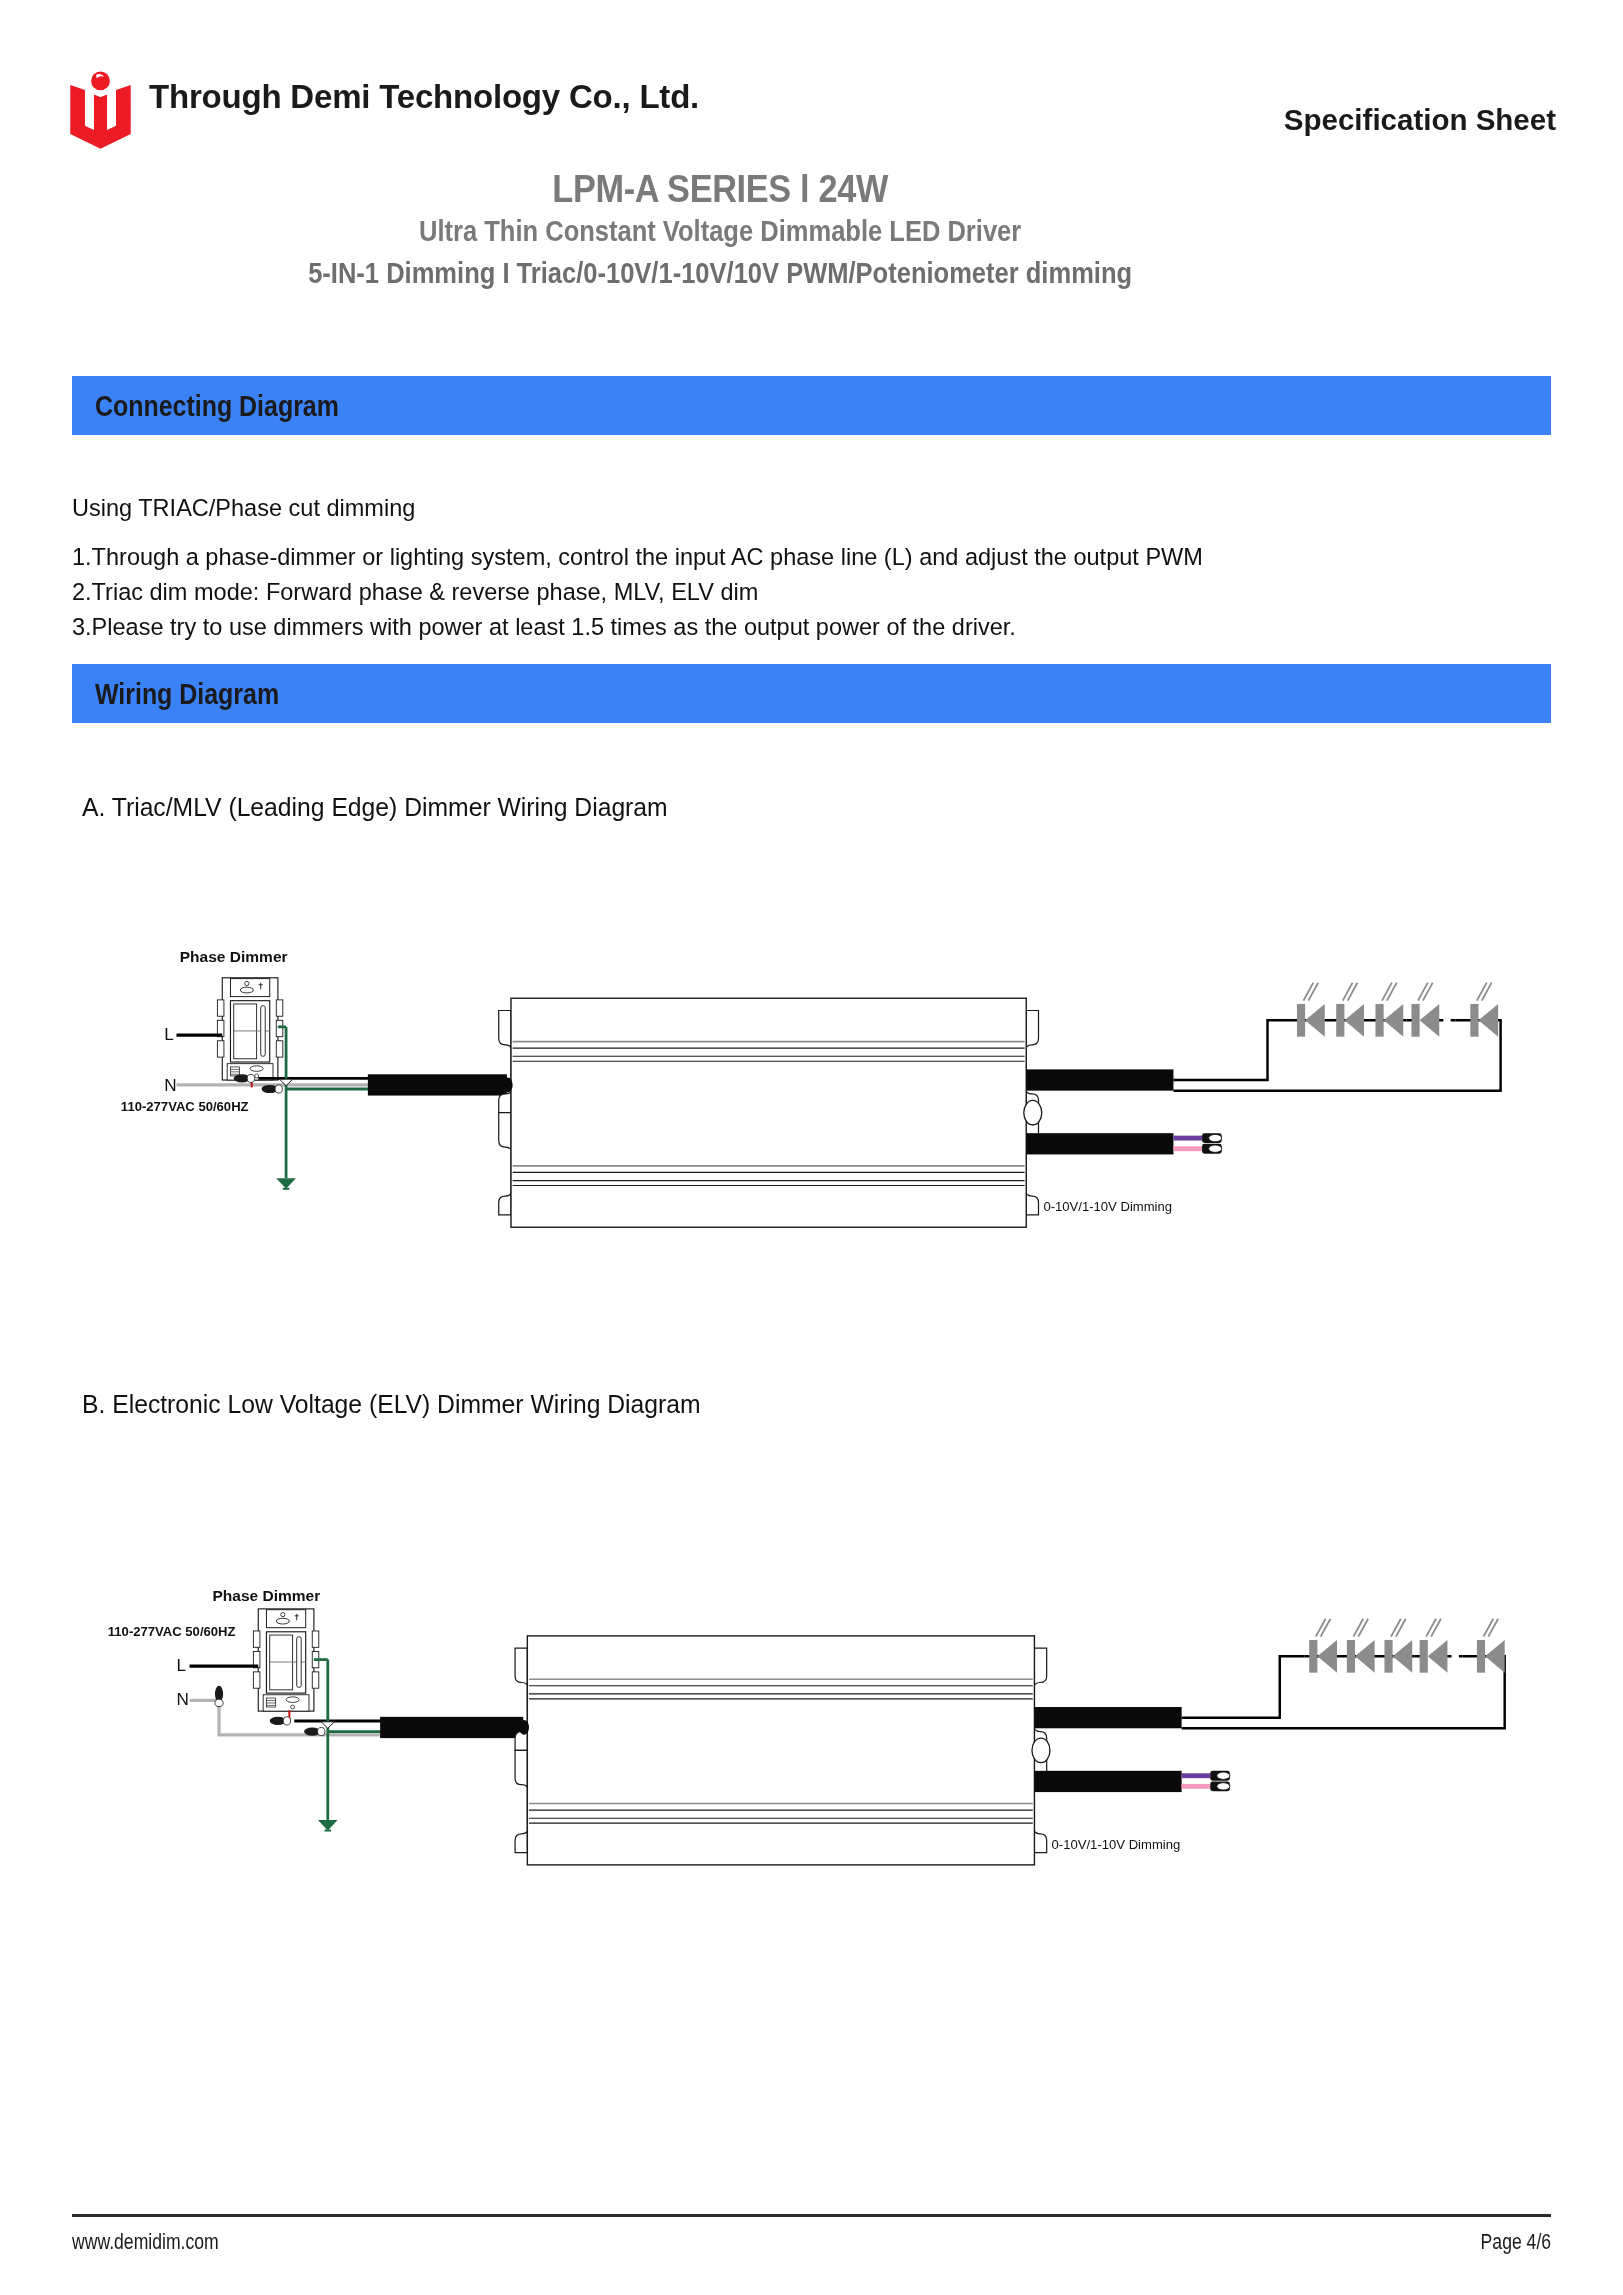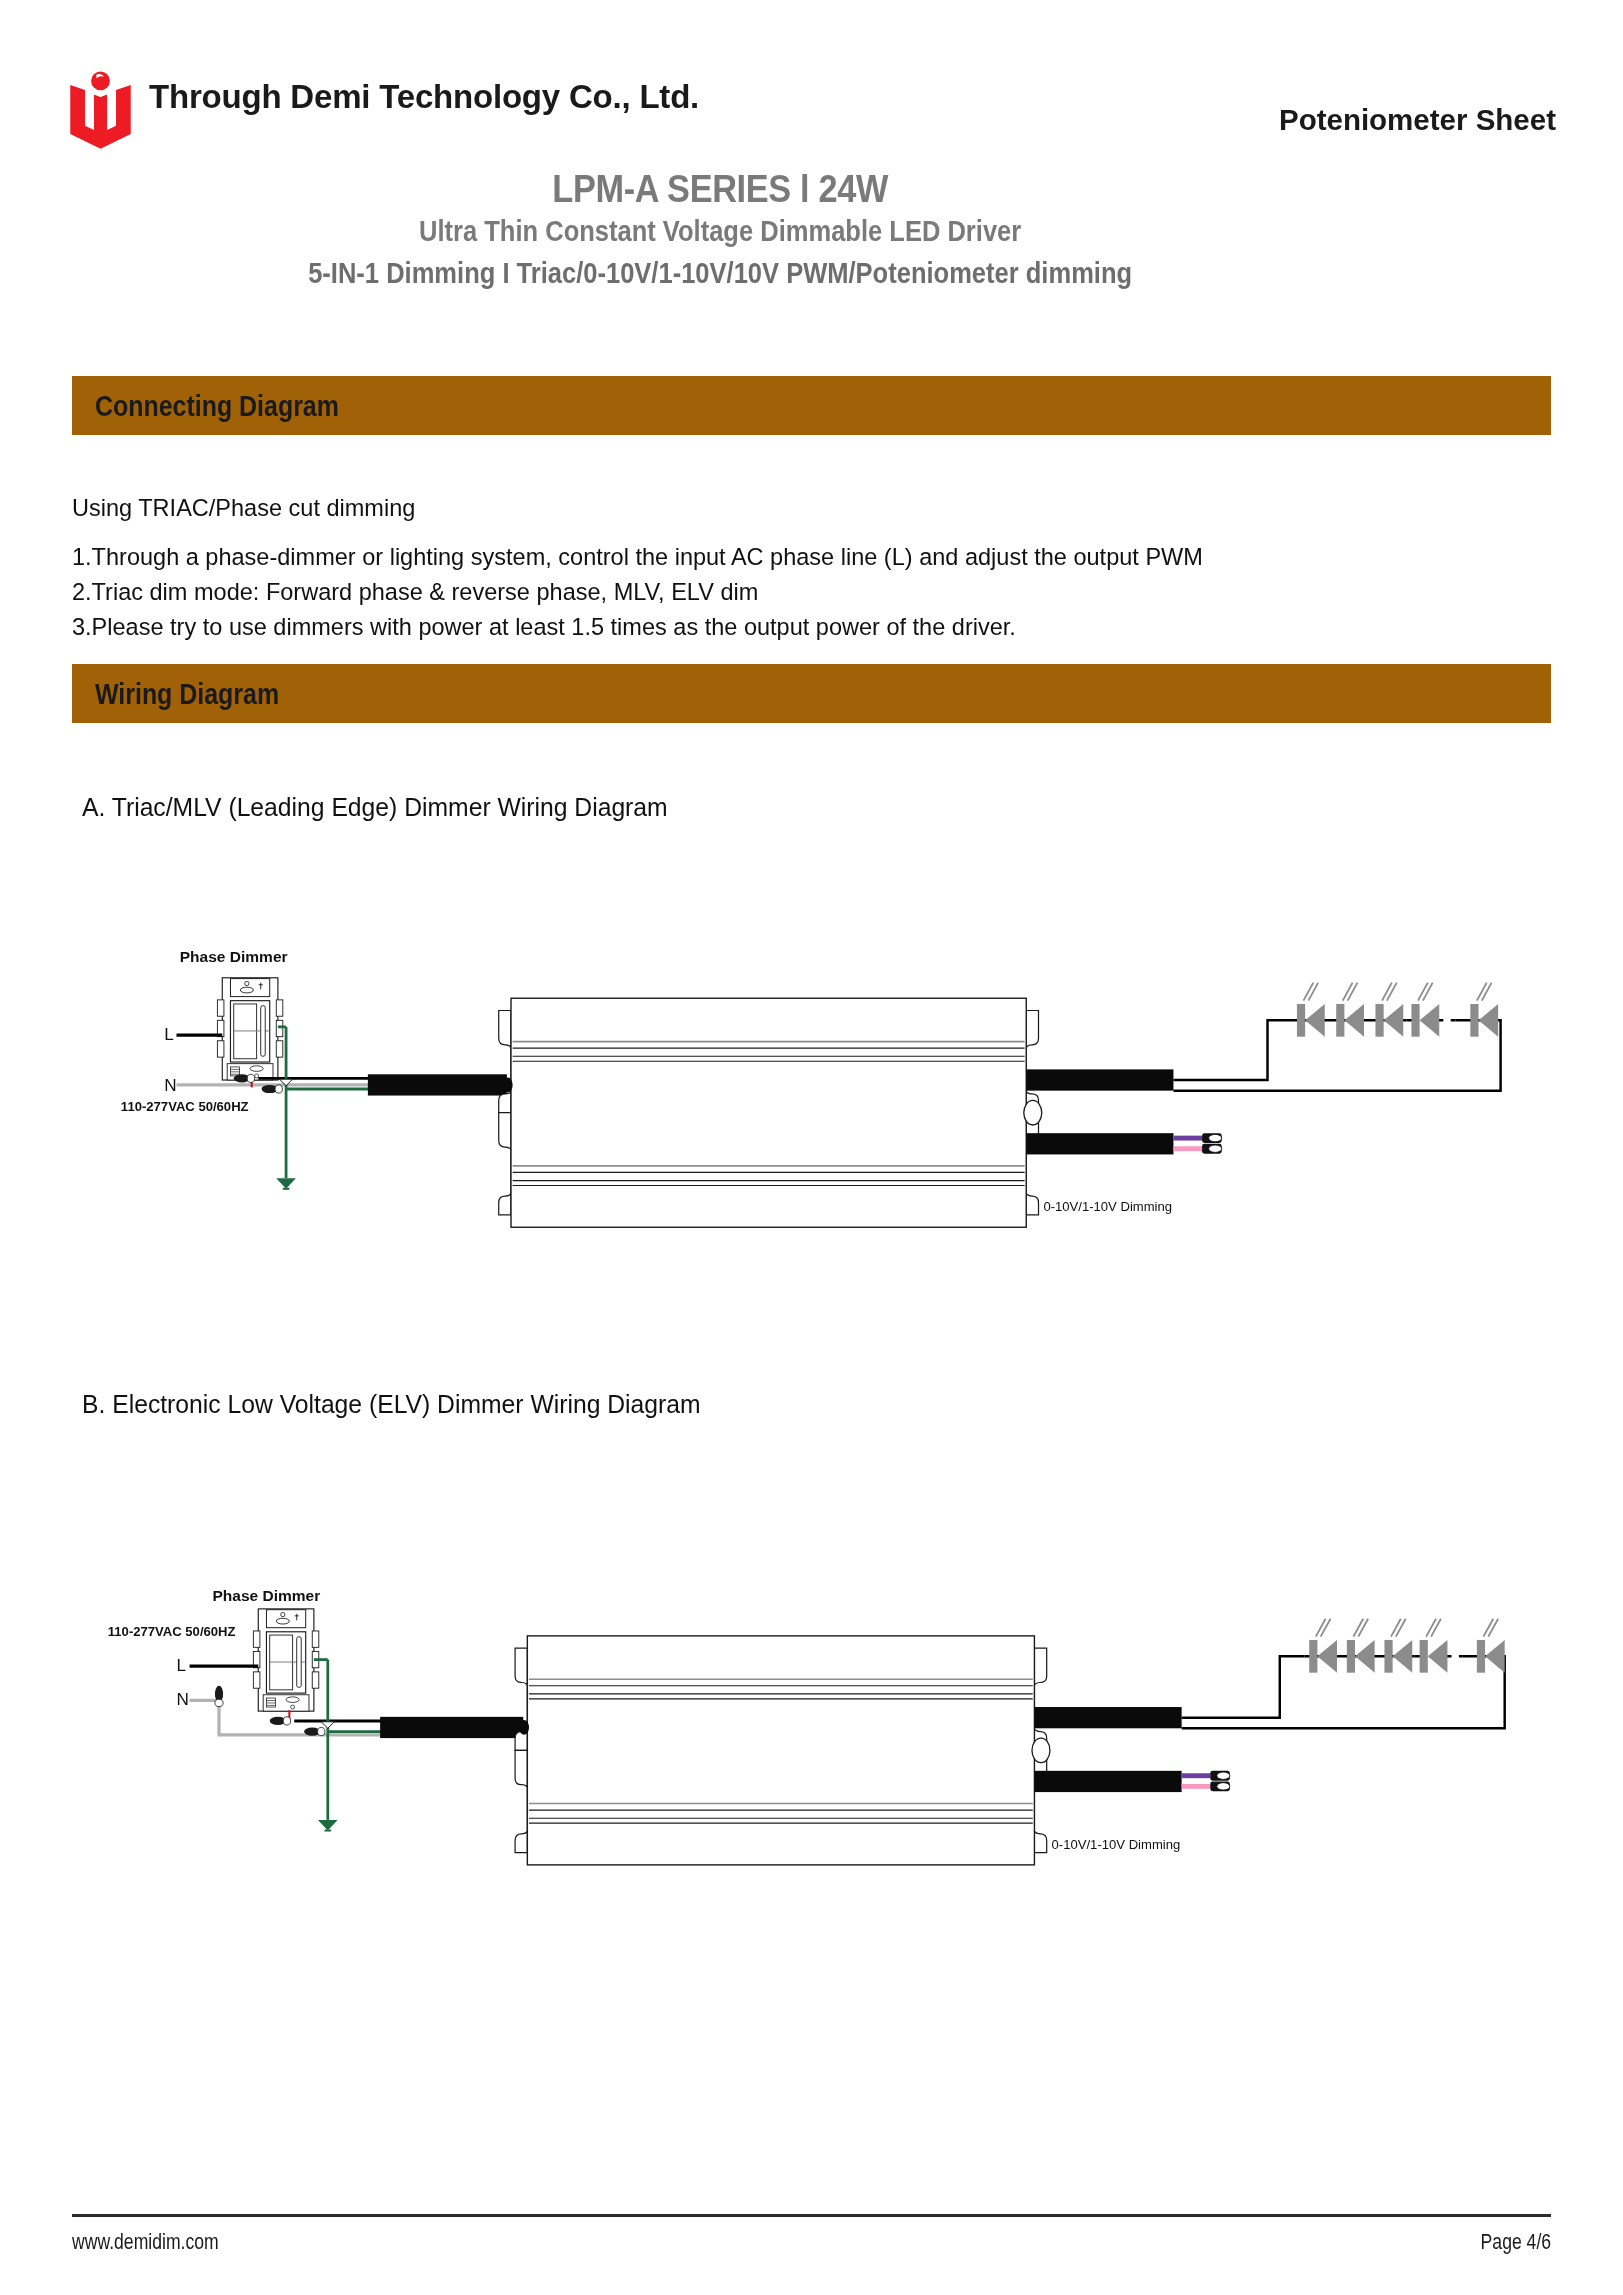--- a/index.html
+++ b/index.html
@@ -84,21 +84,21 @@
     transform: scaleX(0.88);
     transform-origin: left center;
   }
 
   
   .section-band {
     position: absolute;
     left: 72px;
     width: 1479px;
     height: 59px;
-    background: #a16207;
+    background: #3b82f6;
   }
   .section-band-label {
     position: absolute;
     left: 23px;
     top: 50%;
     transform: translateY(-50%) scaleX(0.86);
     transform-origin: left center;
     font-size: 29px;
     font-weight: bold;
     color: #1a1a1a;
@@ -192,21 +192,21 @@
     <svg width="67" height="79" viewBox="0 0 82 96">
       <circle cx="41" cy="13" r="11.5" fill="#ED1C24"></circle>
       <path d="M35.5 6 C38 3.5 43.5 4 45 8 C42 6.5 38.5 7.5 36.5 10 Z" fill="#ffffff"></path>
       <path d="M4 18 L4 78 L41 96 L78 78 L78 18 L60 24 L60 68 L49 73 L49 30 L41 33 L33 30 L33 73 L22 68 L22 24 Z" fill="#ED1C24"></path>
       <path d="M41 33 L33 30 L33 38 L41 41 L49 38 L49 30 Z" fill="#ED1C24"></path>
     </svg>
   </div>
 
   <div id="company-name">Through Demi Technology Co., Ltd.</div>
 
-  <div id="spec-sheet-title">Poteniometer Sheet</div>
+  <div id="spec-sheet-title">Specification Sheet</div>
 </div>
 
 <div id="product-title-block">
   <div id="product-title">LPM-A SERIES l 24W</div>
   <div id="product-subtitle-1">Ultra Thin Constant Voltage Dimmable LED Driver</div>
   <div id="product-subtitle-2">5-IN-1 Dimming I  Triac/0-10V/1-10V/10V PWM/Poteniometer dimming</div>
 </div>
 
 <div class="section-band" id="band-connecting">
   <div class="section-band-label">Connecting Diagram</div>

